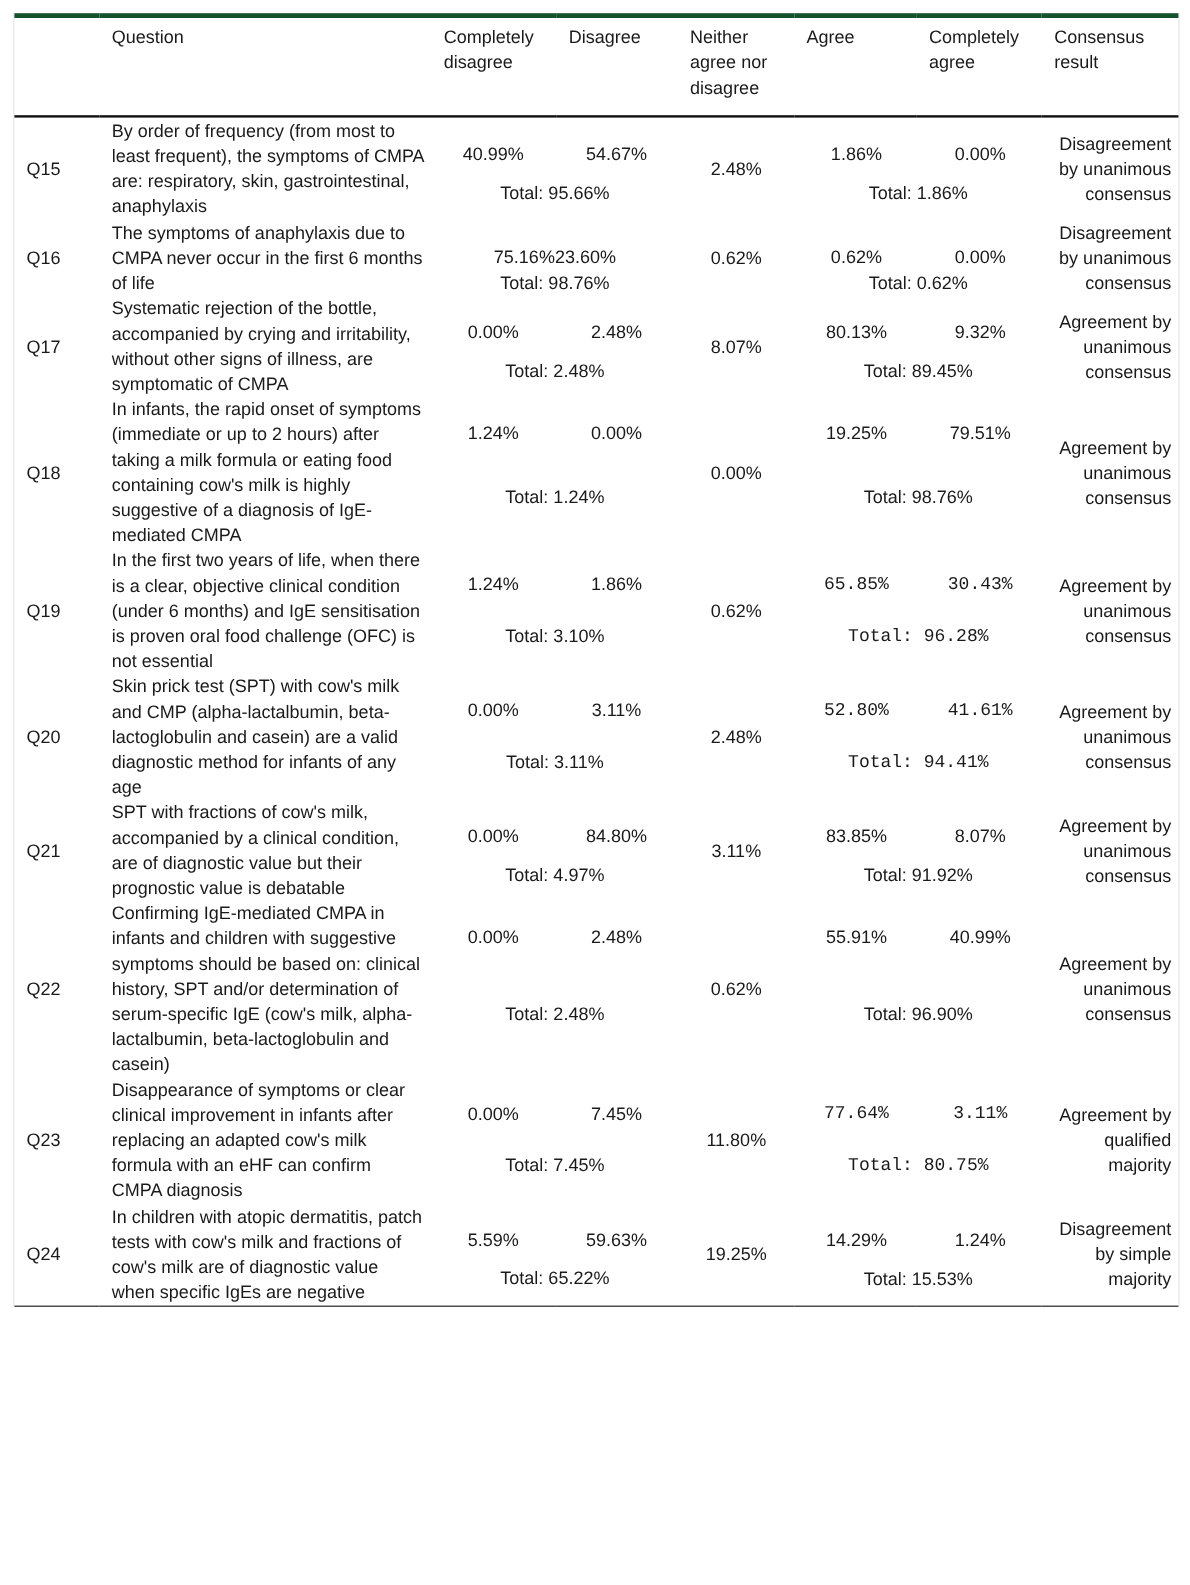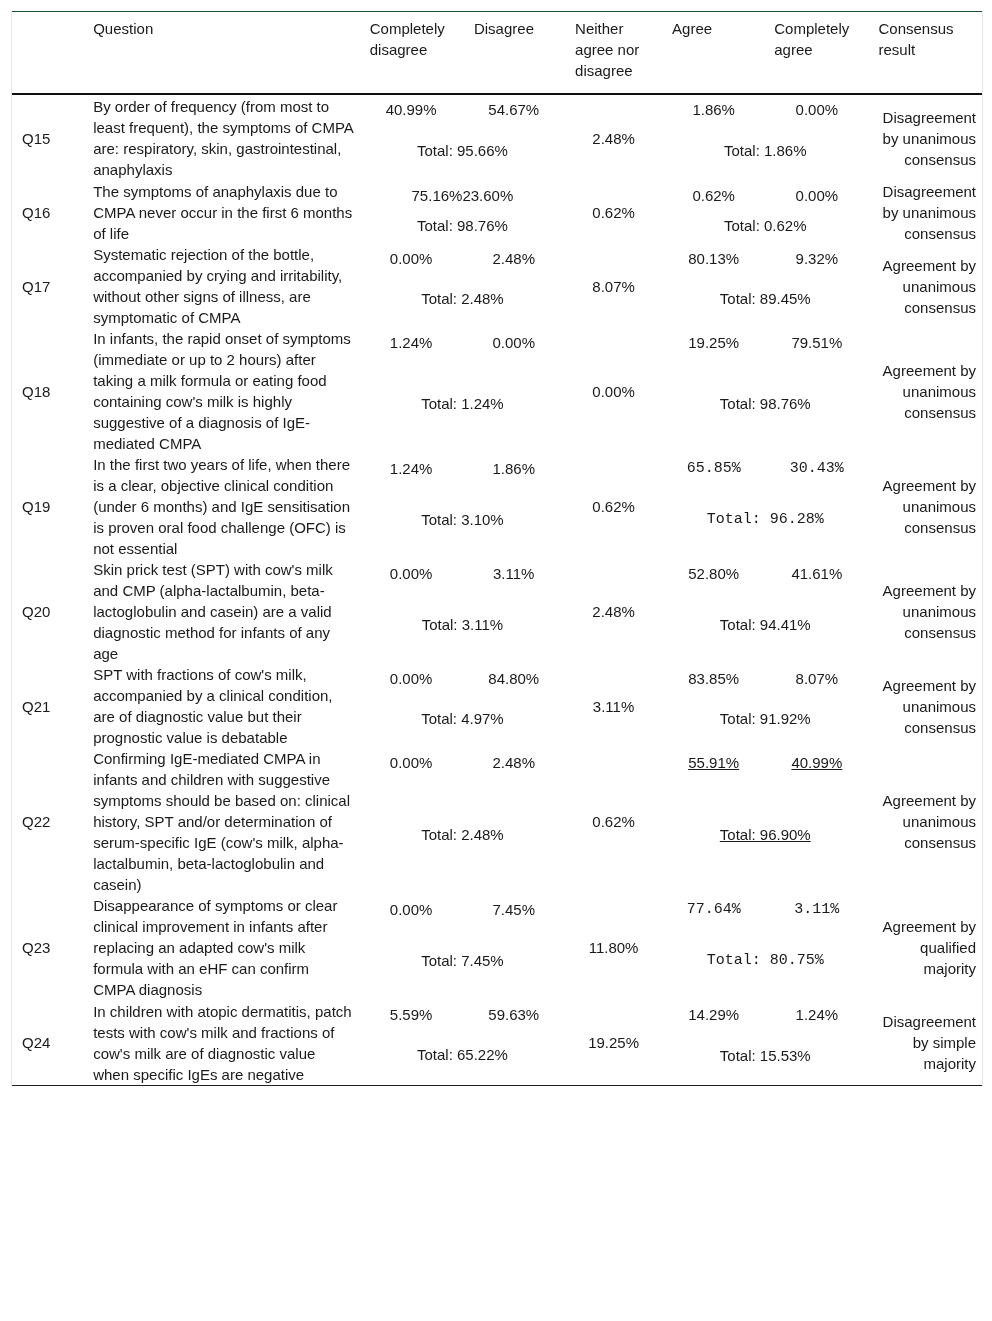--- a/index.html
+++ b/index.html
@@ -21,21 +21,21 @@
       left: 11px;
       top: 11px;
       width: 970px;
       border-left: 1px solid #e6e6e6;
       border-right: 1px solid #e6e6e6;
     }
     table {
       width: 100%;
       border-collapse: collapse;
       table-layout: fixed;
-      border-top: 1px solid #14532d;
+      border-top: 4px solid #14532d;
       border-bottom: 1px solid #222;
     }
     col.c-id { width: 69px; }
     col.c-q { width: 268px; }
     col.c-cd { width: 101px; }
     col.c-d { width: 98px; }
     col.c-n { width: 94px; }
     col.c-a { width: 99px; }
     col.c-ca { width: 101px; }
     col.c-res { width: 110px; }
@@ -63,21 +63,21 @@
       padding: 0;
       vertical-align: top;
     }
     .resp-inner {
       display: flex;
       flex-direction: column;
       height: 100%;
     }
     .resp-top {
       display: flex;
-      padding-top: 4px;
+      padding-top: 20px;
     }
     .resp-top span {
       flex: 1;
       text-align: center;
     }
     .resp-bottom {
       flex: 1;
       display: flex;
       align-items: center;
       justify-content: center;
@@ -265,21 +265,21 @@
           <span>0.00%</span>
           <span>3.11%</span>
         </div>
         <div class="resp-bottom">
           <span>Total: 3.11%</span>
         </div>
       </div>
     </td>
     <td class="neutral">2.48%</td>
     <td class="resp-cell" colspan="2">
-      <div class="resp-inner" style="height: 105px;">
+      <div class="resp-inner" style="height: 105px; font-family: Liberation Mono, monospace;">
         <div class="resp-top">
           <span>52.80%</span>
           <span>41.61%</span>
         </div>
         <div class="resp-bottom">
           <span>Total: 94.41%</span>
         </div>
       </div>
     </td>
     <td class="result">Agreement by unanimous consensus</td>
@@ -323,21 +323,21 @@
           <span>0.00%</span>
           <span>2.48%</span>
         </div>
         <div class="resp-bottom">
           <span>Total: 2.48%</span>
         </div>
       </div>
     </td>
     <td class="neutral">0.62%</td>
     <td class="resp-cell" colspan="2">
-      <div class="resp-inner" style="height: 147px; text-decoration: underline;">
+      <div class="resp-inner" style="height: 147px;">
         <div class="resp-top">
           <span>55.91%</span>
           <span>40.99%</span>
         </div>
         <div class="resp-bottom">
           <span>Total: 96.90%</span>
         </div>
       </div>
     </td>
     <td class="result">Agreement by unanimous consensus</td>

